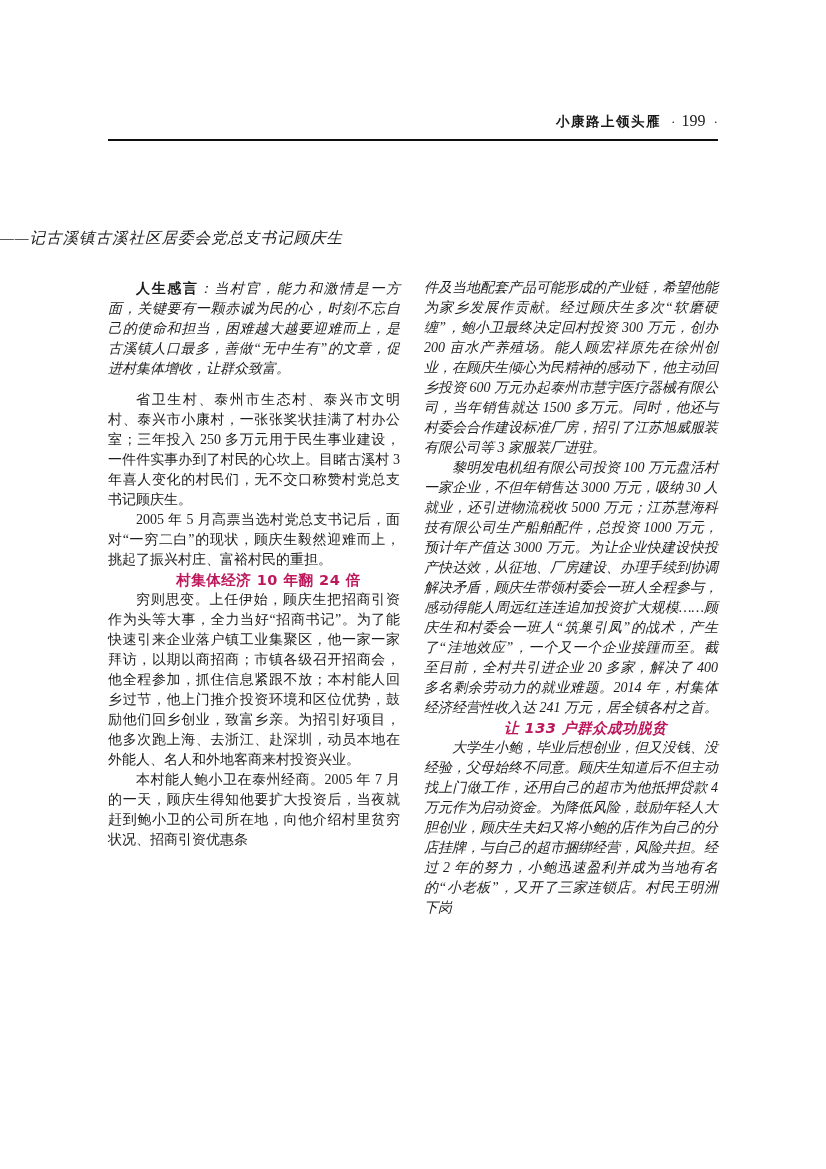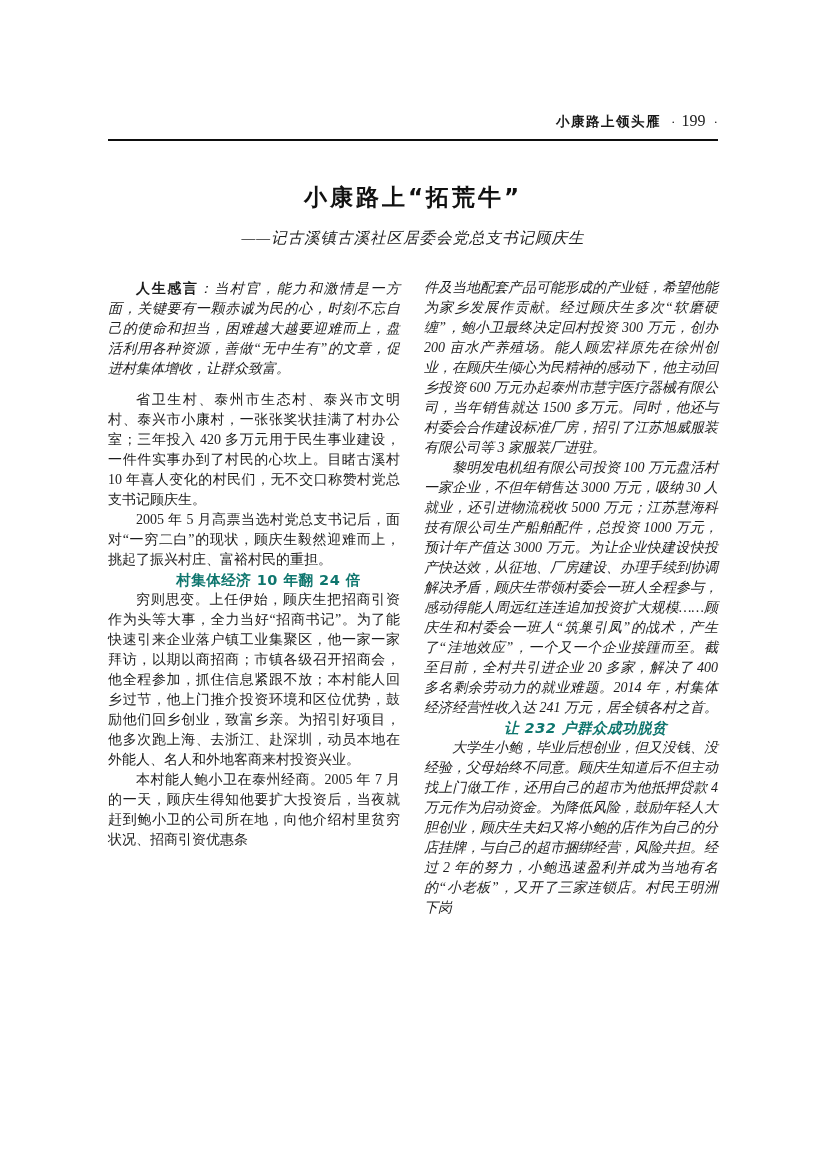--- a/index.html
+++ b/index.html
@@ -32,21 +32,20 @@
   
   .article-title {
     position: absolute; top: 182px; left: 0; width: 826px;
     text-align: center;
     font-family: "DejaVu Sans", "Liberation Sans", sans-serif;
     font-weight: bold; font-size: 23px; letter-spacing: 3px;
     color: #111;
   }
   .article-subtitle {
     position: absolute; top: 228px; left: 0; width: 826px;
-    text-align: center;
     font-style: italic; font-size: 15.5px; letter-spacing: 1px;
     color: #1a1a1a;
   }
   
   .col {
     position: absolute; top: 278px; width: 292px;
     font-size: 14px; line-height: 20px;
     text-align: justify; text-justify: inter-character;
     color: #1c1c1c;
   }
@@ -59,51 +58,50 @@
     margin-bottom: 11px !important;
   }
   .motto-label {
     font-style: normal; font-weight: bold;
     font-family: "DejaVu Sans", "Liberation Sans", sans-serif;
   }
   .section-heading {
     margin: 12px 0 10px 0; text-indent: 0; text-align: center;
     font-family: "DejaVu Sans", "Liberation Sans", sans-serif;
     font-weight: bold; font-size: 14.5px; letter-spacing: 0.5px;
-    color: #0f766e;
+    color: #be185d;
   }
 </style>
 </head>
 <body>
 
 <div class="page">
 
   <div class="running-header">
     <span class="running-title">小康路上领头雁</span><span class="header-sep">·</span><span class="page-number">199</span><span class="header-sep2">·</span>
   </div>
   <div class="header-rule"></div>
 
-  <div class="article-title">小康路上“拓荒牛”</div>
   <div class="article-subtitle">——记古溪镇古溪社区居委会党总支书记顾庆生</div>
 
   <div class="col col-left">
-    <p class="motto no-indent" style="text-indent:2em"><span class="motto-label">人生感言</span><span>：当村官，能力和激情是一方面，关键要有一颗赤诚为民的心，时刻不忘自己的使命和担当，困难越大越要迎难而上，盘活利用各种资源，善做“无中生有”的文章，促进村集体增收，让群众致富。</span></p>
+    <p class="motto no-indent" style="text-indent:2em"><span class="motto-label">人生感言</span><span>：当村官，能力和激情是一方面，关键要有一颗赤诚为民的心，时刻不忘自己的使命和担当，困难越大越要迎难而上，是古溪镇人口最多，善做“无中生有”的文章，促进村集体增收，让群众致富。</span></p>
 
-    <p>省卫生村、泰州市生态村、泰兴市文明村、泰兴市小康村，一张张奖状挂满了村办公室；三年投入 420 多万元用于民生事业建设，一件件实事办到了村民的心坎上。目睹古溪村 10 年喜人变化的村民们，无不交口称赞村党总支书记顾庆生。</p>
+    <p>省卫生村、泰州市生态村、泰兴市文明村、泰兴市小康村，一张张奖状挂满了村办公室；三年投入 250 多万元用于民生事业建设，一件件实事办到了村民的心坎上。目睹古溪村 3 年喜人变化的村民们，无不交口称赞村党总支书记顾庆生。</p>
     <p>2005 年 5 月高票当选村党总支书记后，面对“一穷二白”的现状，顾庆生毅然迎难而上，挑起了振兴村庄、富裕村民的重担。</p>
 
     <p class="section-heading">村集体经济 10 年翻 24 倍</p>
 
     <p>穷则思变。上任伊始，顾庆生把招商引资作为头等大事，全力当好“招商书记”。为了能快速引来企业落户镇工业集聚区，他一家一家拜访，以期以商招商；市镇各级召开招商会，他全程参加，抓住信息紧跟不放；本村能人回乡过节，他上门推介投资环境和区位优势，鼓励他们回乡创业，致富乡亲。为招引好项目，他多次跑上海、去浙江、赴深圳，动员本地在外能人、名人和外地客商来村投资兴业。</p>
     <p>本村能人鲍小卫在泰州经商。2005 年 7 月的一天，顾庆生得知他要扩大投资后，当夜就赶到鲍小卫的公司所在地，向他介绍村里贫穷状况、招商引资优惠条</p>
   </div>
 
   <div class="col col-right">
     <p class="no-indent">件及当地配套产品可能形成的产业链，希望他能为家乡发展作贡献。经过顾庆生多次“软磨硬缠”，鲍小卫最终决定回村投资 300 万元，创办 200 亩水产养殖场。能人顾宏祥原先在徐州创业，在顾庆生倾心为民精神的感动下，他主动回乡投资 600 万元办起泰州市慧宇医疗器械有限公司，当年销售就达 1500 多万元。同时，他还与村委会合作建设标准厂房，招引了江苏旭威服装有限公司等 3 家服装厂进驻。</p>
 
     <p>黎明发电机组有限公司投资 100 万元盘活村一家企业，不但年销售达 3000 万元，吸纳 30 人就业，还引进物流税收 5000 万元；江苏慧海科技有限公司生产船舶配件，总投资 1000 万元，预计年产值达 3000 万元。为让企业快建设快投产快达效，从征地、厂房建设、办理手续到协调解决矛盾，顾庆生带领村委会一班人全程参与，感动得能人周远红连连追加投资扩大规模……顾庆生和村委会一班人“筑巢引凤”的战术，产生了“洼地效应”，一个又一个企业接踵而至。截至目前，全村共引进企业 20 多家，解决了 400 多名剩余劳动力的就业难题。2014 年，村集体经济经营性收入达 241 万元，居全镇各村之首。</p>
 
-    <p class="section-heading">让 232 户群众成功脱贫</p>
+    <p class="section-heading">让 133 户群众成功脱贫</p>
 
     <p>大学生小鲍，毕业后想创业，但又没钱、没经验，父母始终不同意。顾庆生知道后不但主动找上门做工作，还用自己的超市为他抵押贷款 4 万元作为启动资金。为降低风险，鼓励年轻人大胆创业，顾庆生夫妇又将小鲍的店作为自己的分店挂牌，与自己的超市捆绑经营，风险共担。经过 2 年的努力，小鲍迅速盈利并成为当地有名的“小老板”，又开了三家连锁店。村民王明洲下岗</p>
   </div>
 
 </div>
 
 </body></html>

